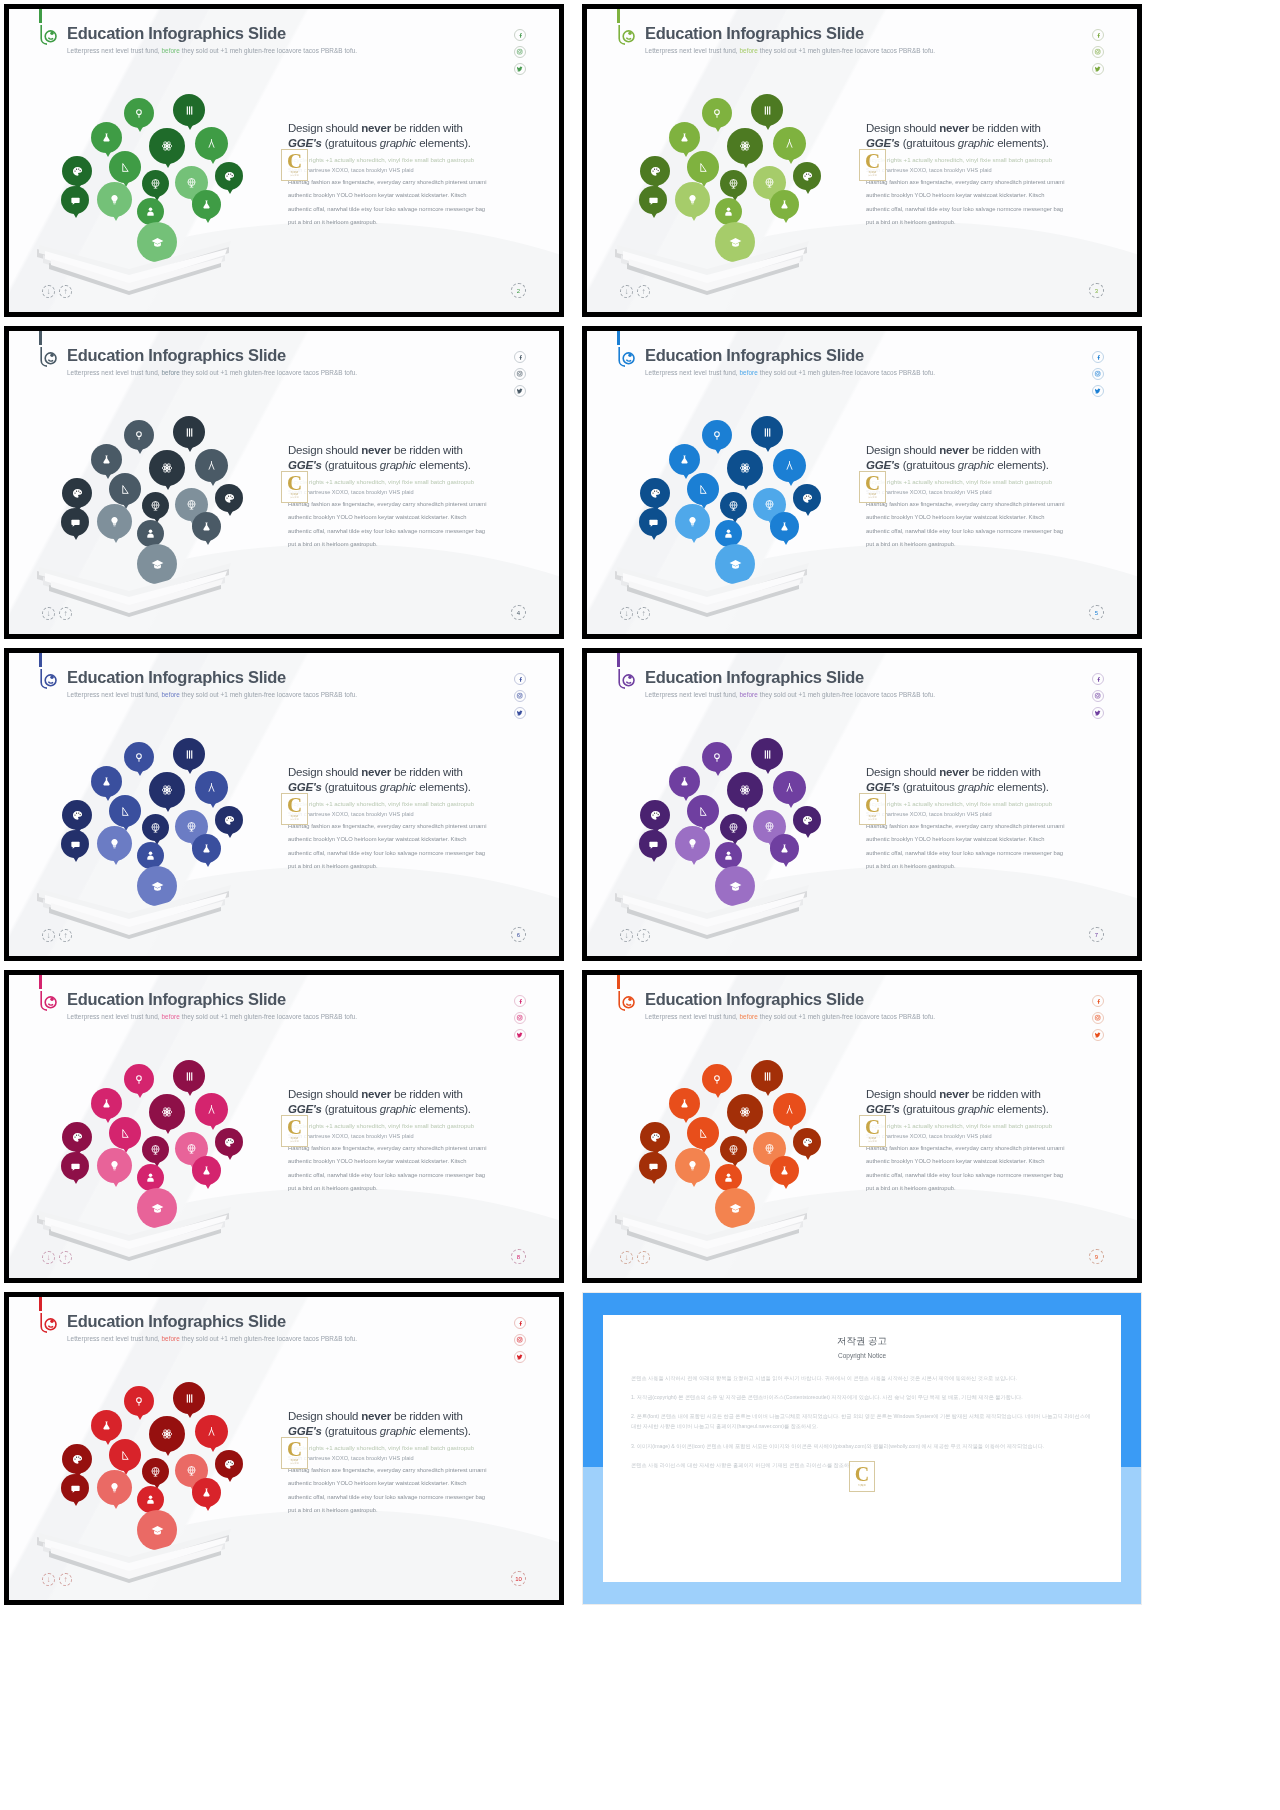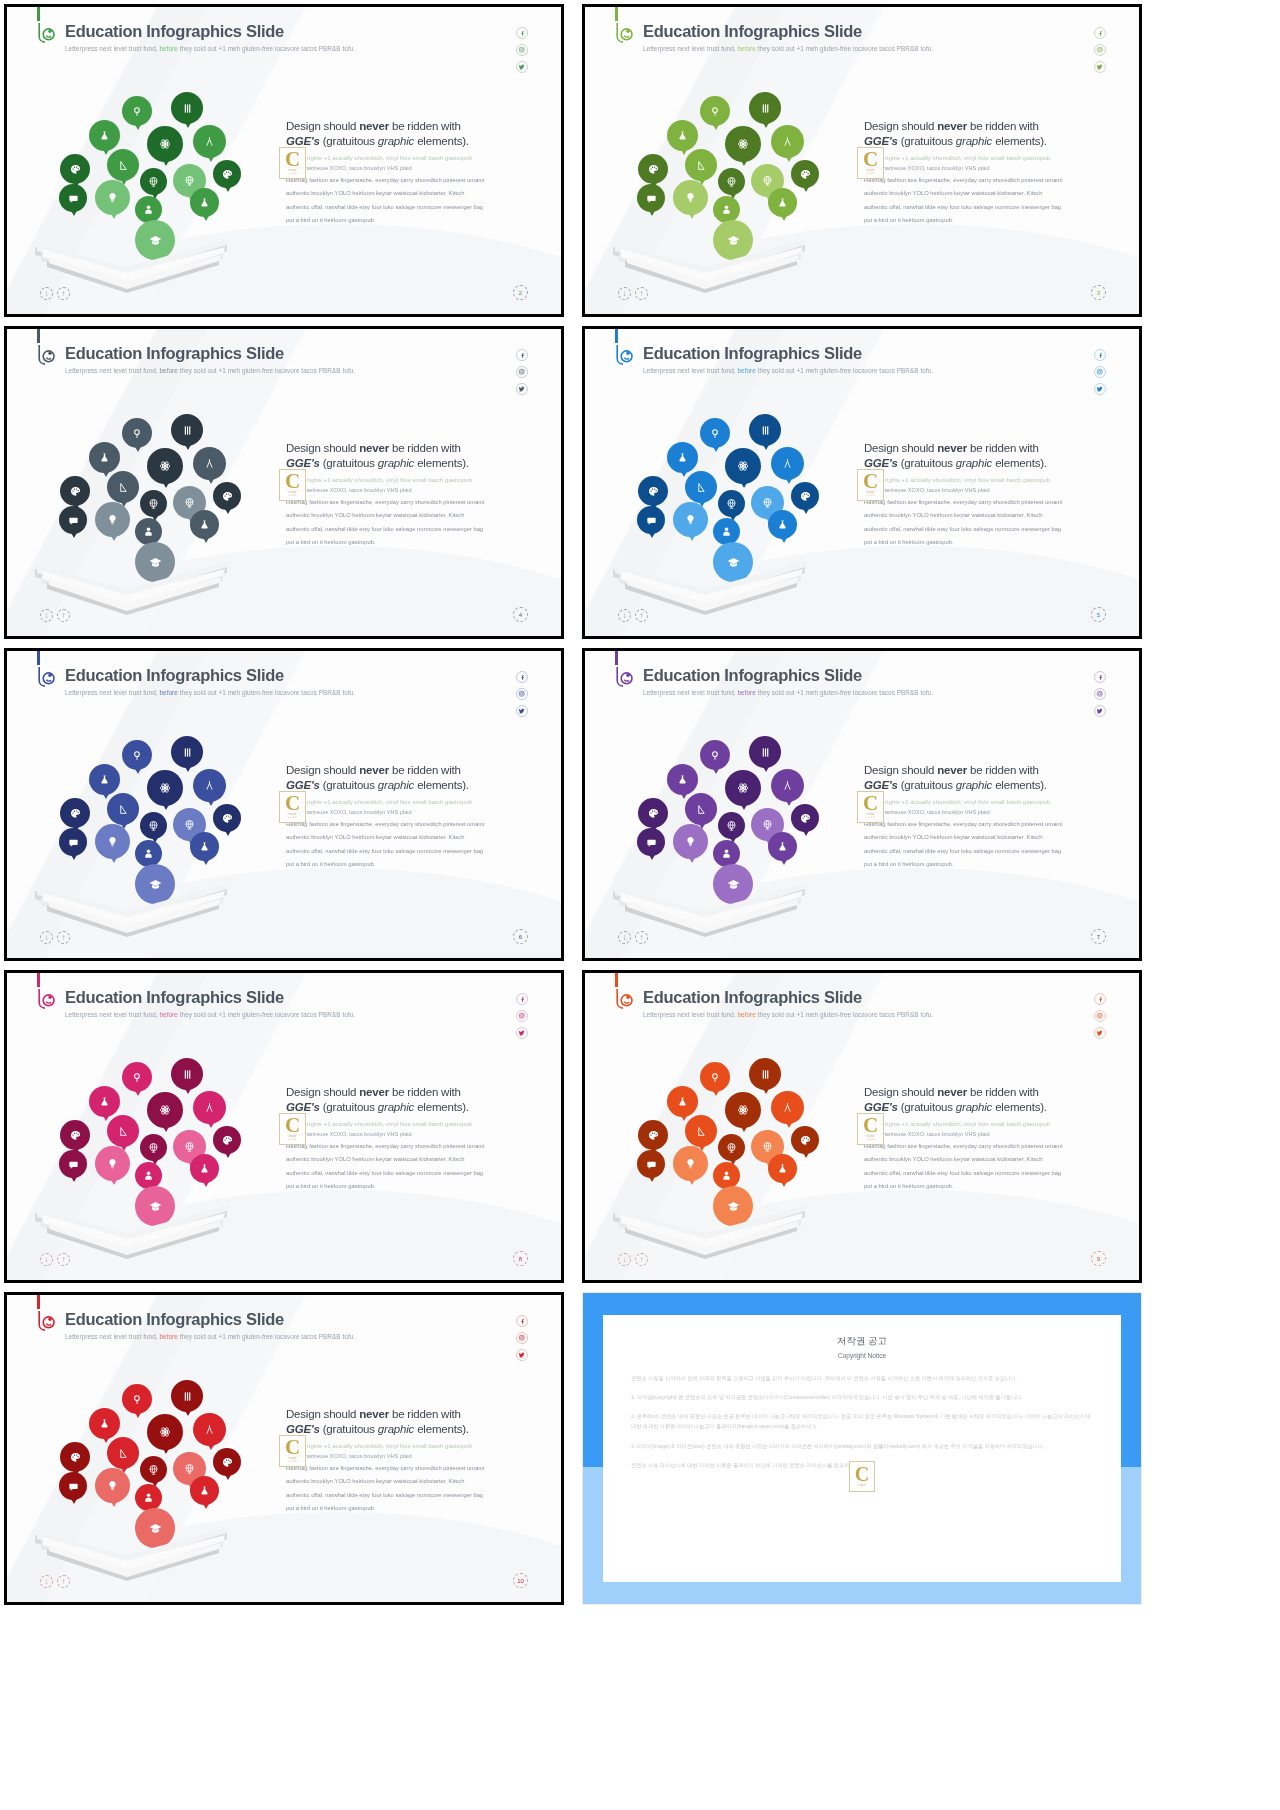--- a/index.html
+++ b/index.html
@@ -15,21 +15,21 @@
     grid-template-columns: 560px 560px;
     grid-auto-rows: 313px;
     column-gap:18px;
     row-gap:9px;
     padding:4px 70px 0 4px;
     justify-content:start;
   }
   .slide {
     position:relative;
     background:#fdfdfe;
-    border:3px solid #000000;
+    border:5px solid #000000;
     overflow:hidden;
   }
   
   .slide .swoosh1, .slide .swoosh2, .slide .swoosh3 {
     position:absolute; pointer-events:none;
   }
   .slide .swoosh1 {
     width:760px; height:520px; left:-270px; top:-130px;
     background:linear-gradient(118deg, rgba(0,0,0,0) 47%, #f3f4f6 47.4%, #f3f4f6 52%, rgba(0,0,0,0) 52.4%);
   }

